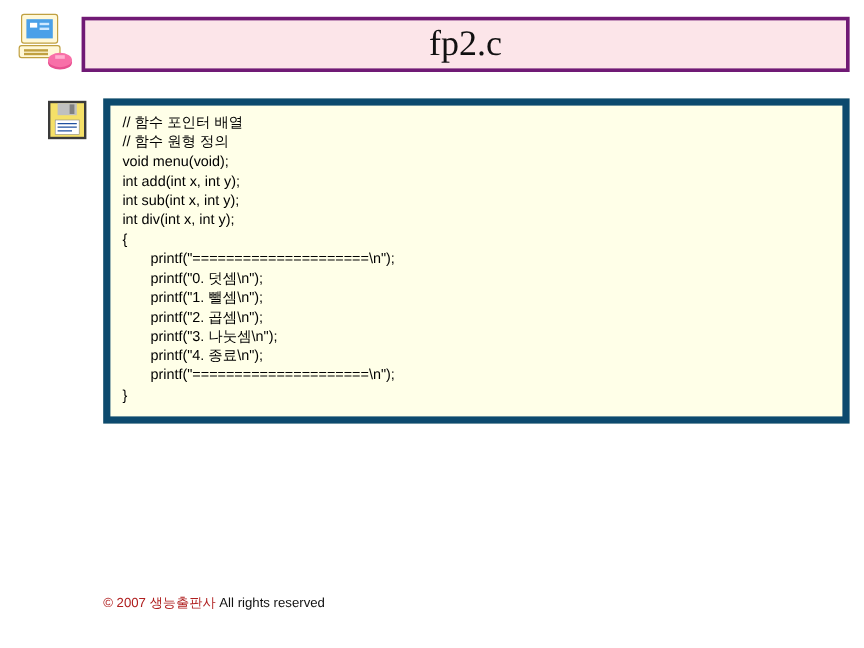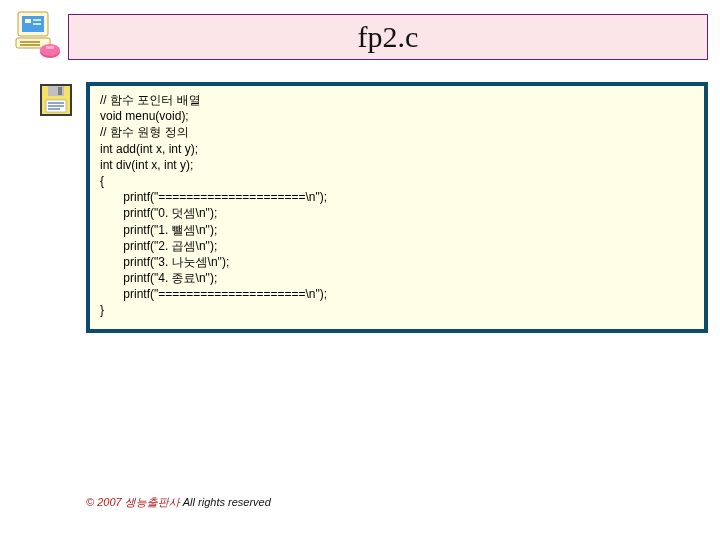--- a/index.html
+++ b/index.html
@@ -25,53 +25,52 @@
     width: 40px;
     height: 40px;
   }
   .title-bar {
     position: absolute;
     top: 14px;
     left: 68px;
     right: 12px;
     height: 46px;
     background: #fce5e9;
-    border: 1px solid #701a75;
+    border: 3px solid #701a75;
     display: flex;
     align-items: center;
     justify-content: center;
   }
   .title-text {
     font-family: Georgia, "Times New Roman", serif;
     font-size: 30px;
     color: #111;
   }
   .code-box {
     position: absolute;
     top: 82px;
     left: 86px;
     right: 12px;
     background: #ffffe8;
-    border: 4px solid #0c4a6e;
+    border: 6px solid #0c4a6e;
     padding: 6px 10px 10px 10px;
   }
   .code-line {
     font-family: Tahoma, Arial, sans-serif;
     font-size: 12px;
     color: #000;
     line-height: 1.35;
     white-space: pre;
   }
   .footer {
     position: absolute;
     bottom: 30px;
     left: 86px;
     font-size: 11px;
     color: #b02020;
-    font-style: italic;
   }
   .footer .rest { color: #111; }
 </style>
 </head>
 <body>
 
 <div class="computer-icon">
   <svg viewBox="0 0 52 52">
     <rect x="6" y="4" width="30" height="24" rx="2" fill="#fff8d8" stroke="#c0a040" stroke-width="1"></rect>
     <rect x="10" y="8" width="22" height="16" fill="#4aa0e8"></rect>
@@ -100,23 +99,24 @@
   </svg>
 </div>
 
 <div class="title-bar">
   <span class="title-text">fp2.c</span>
 </div>
 
 <div class="code-box">
   <div class="code-line">// 함수 포인터 배열</div>
   <div class="code-line"></div>
+  <div class="code-line">// 함수 원형 정의</div>
   <div class="code-line">void menu(void);</div>
-  <div class="code-line">// 함수 원형 정의</div>
   <div class="code-line">int add(int x, int y);</div>
+  <div class="code-line">int sub(int x, int y);</div>
   <div class="code-line">int div(int x, int y);</div>
   <div class="code-line"></div>
   <div class="code-line">{</div>
   <div class="code-line">       printf("=====================\n");</div>
   <div class="code-line">       printf("0. 덧셈\n");</div>
   <div class="code-line">       printf("1. 뺄셈\n");</div>
   <div class="code-line">       printf("2. 곱셈\n");</div>
   <div class="code-line">       printf("3. 나눗셈\n");</div>
   <div class="code-line">       printf("4. 종료\n");</div>
   <div class="code-line">       printf("=====================\n");</div>

